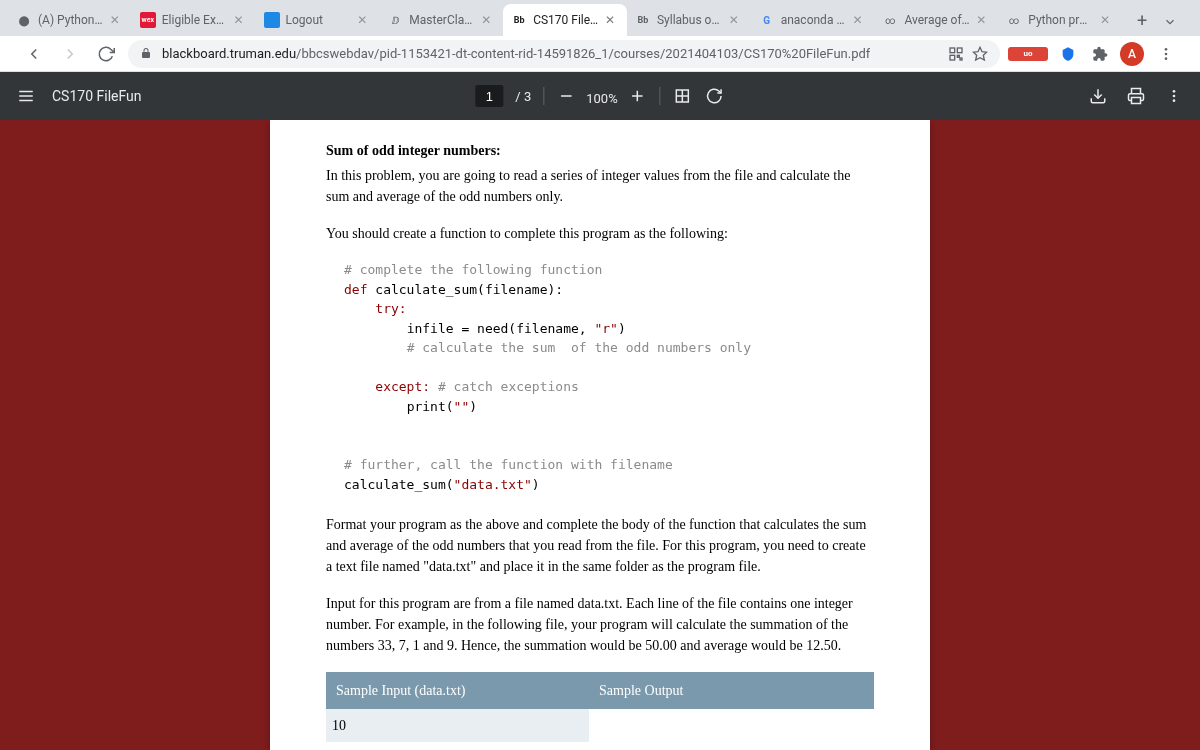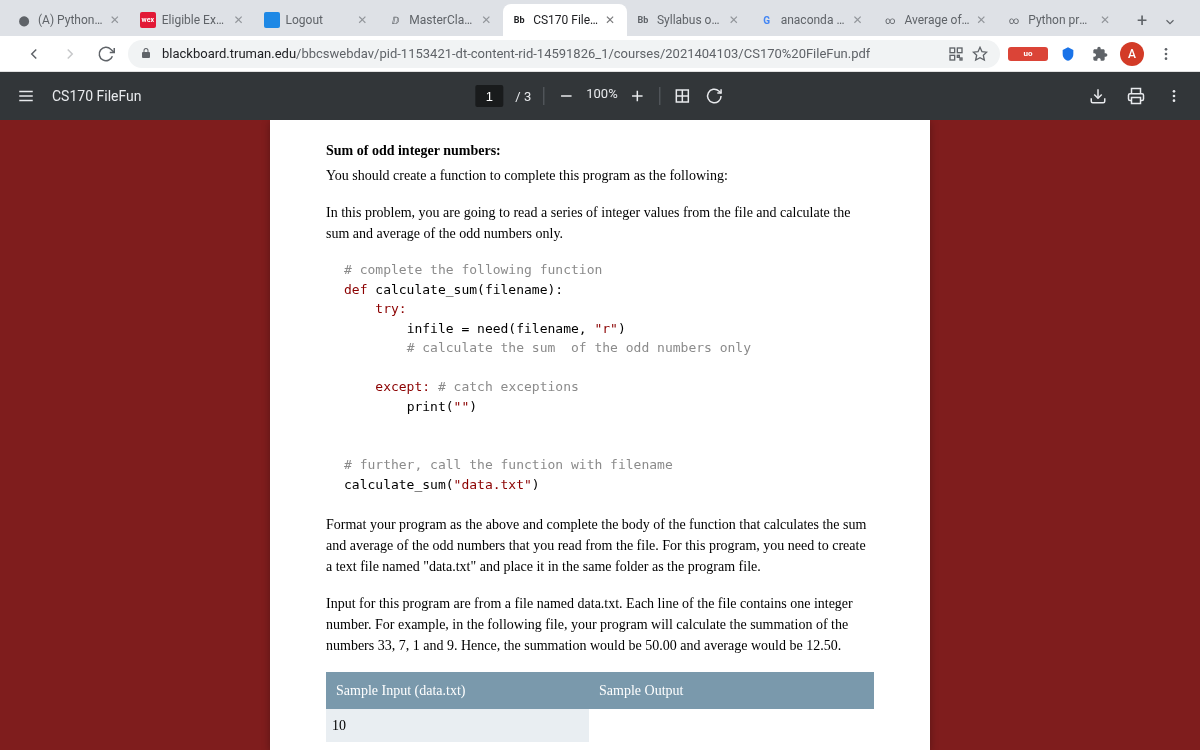--- a/index.html
+++ b/index.html
@@ -27,21 +27,21 @@
 .ext-icon { width: 24px; height: 24px; display: flex; align-items: center; justify-content: center; color: #5f6368; }
 .avatar { width: 24px; height: 24px; border-radius: 50%; background: #d33b27; color: #fff; display: flex; align-items: center; justify-content: center; font-size: 12px; font-weight: 500; }
 
 
 .pdf-toolbar { background: #323639; height: 48px; display: flex; align-items: center; padding: 0 16px; color: #e8eaed; font-size: 13px; }
 .pdf-tb-left { display: flex; align-items: center; gap: 16px; }
 .pdf-title { font-size: 14px; }
 .pdf-tb-center { position: absolute; left: 50%; transform: translateX(-50%); display: flex; align-items: center; gap: 12px; }
 .pdf-page-input { width: 28px; height: 22px; background: #191b1c; color: #fff; border: none; text-align: center; font-size: 13px; border-radius: 2px; }
 .pdf-divider { width: 1px; height: 18px; background: #5f6368; }
-.pdf-zoom { display: flex; align-items: flex-start; gap: 10px; }
+.pdf-zoom { display: flex; align-items: flex-end; gap: 10px; }
 .pdf-tb-right { margin-left: auto; display: flex; align-items: center; gap: 18px; }
 .pdf-icon-btn { width: 20px; height: 20px; display: flex; align-items: center; justify-content: center; cursor: pointer; }
 
 
 .pdf-viewport { background: #7f1d1d; height: calc(750px - 36px - 36px - 48px); overflow: auto; display: flex; justify-content: center; padding-top: 0; }
 .pdf-page { width: 660px; background: #fff; padding: 20px 56px 40px 56px; box-shadow: 0 2px 8px rgba(0,0,0,0.3); font-family: Georgia, "Times New Roman", serif; font-size: 14px; line-height: 1.5; color: #000; }
 .pdf-page p { margin-bottom: 16px; }
 .pdf-page .heading { font-weight: bold; margin-bottom: 4px; }
 
 
@@ -250,22 +250,22 @@
           <circle cx="12" cy="12" r="2"></circle>
           <circle cx="12" cy="19" r="2"></circle>
         </svg>
     </div>
   </div>
 </div>
 
 <div class="pdf-viewport">
   <div class="pdf-page">
     <div class="heading">Sum of odd integer numbers:</div>
+    <p>In this problem, you are going to read a series of integer values from the file and calculate the sum and average of the odd numbers only.</p>
     <p>You should create a function to complete this program as the following:</p>
-    <p>In this problem, you are going to read a series of integer values from the file and calculate the sum and average of the odd numbers only.</p>
 
     <div class="code-block"><span class="c-comment"># complete the following function</span>
 <span class="c-kw">def </span><span class="c-fn">calculate_sum(filename):</span>
     <span class="c-kw">try:</span>
         <span>infile = need(filename, </span><span class="c-str">"r"</span><span>)</span>
         <span class="c-comment"># calculate the sum  of the odd numbers only</span>
 
     <span class="c-kw">except: </span><span class="c-comment"># catch exceptions</span>
         <span>print(</span><span class="c-str">""</span><span>)</span>
 

